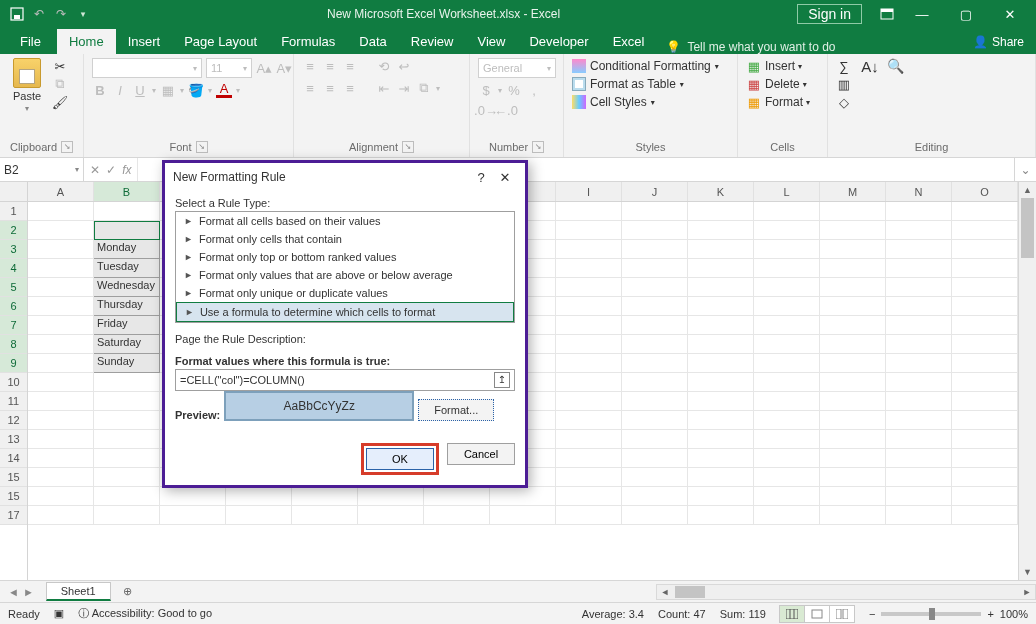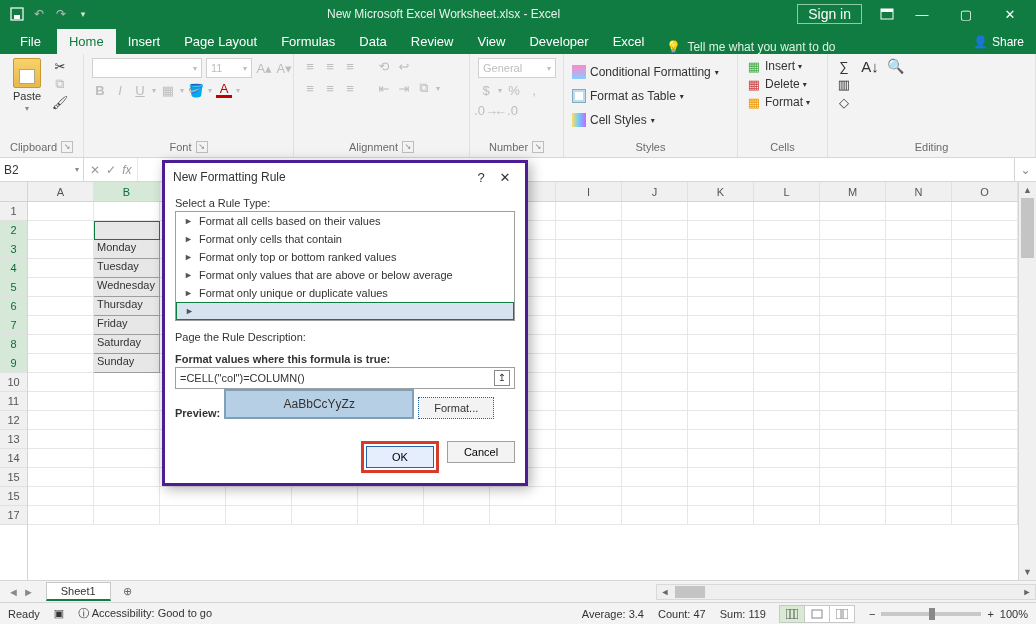--- a/index.html
+++ b/index.html
@@ -32,21 +32,21 @@
 .dlaunch { width:12px; height:12px; border:1px solid #bdbdbd; font-size:8px; line-height:10px; text-align:center; color:#888; }
 .rcol { display:flex; flex-direction:column; gap:2px; }
 .ghost { color: #bdbdbd; }
 .btnrow { display:flex; gap:4px; align-items:center; }
 .ribbon .combo { border:1px solid #d0d0d0; background:#fff; height:20px; display:flex; align-items:center; padding:0 4px; font-size:11px; color:#bdbdbd; }
 .ribbon .combo.sm { width:46px; }
 .big-paste { display:flex; flex-direction:column; align-items:center; gap:2px; width:38px; }
 .paste-ic { width:28px; height:30px; background:linear-gradient(#f8d26a,#e6b84e); border:1px solid #c89a2e; border-radius:2px; position:relative; }
 .paste-ic:after{content:""; position:absolute; left:5px; right:5px; bottom:3px; top:10px; background:#fff; border:1px solid #b5a480;}
 .ic { width:16px; height:16px; display:inline-flex; align-items:center; justify-content:center; font-size:13px; }
-.styles-item{ display:flex; align-items:center; gap:4px; padding:1px 0;margin-top:6px;}
+.styles-item{ display:flex; align-items:center; gap:4px; padding:1px 0;}
 .styles-item .sq{ width:14px;height:14px; }
 .cells-btn{ display:flex; align-items:center; gap:3px; }
 
 
 .fbar { height: 24px; border-bottom: 1px solid #d6d6d6; display: flex; align-items: stretch; background:#fff; }
 .namebox { width: 84px; border-right: 1px solid #d6d6d6; display:flex; align-items:center; padding:0 4px; justify-content:space-between;}
 .fxbtns { display:flex; align-items:center; gap:6px; padding:0 6px; color:#999; border-right:1px solid #e6e6e6;}
 .fxinput { flex:1; padding:0 6px; display:flex; align-items:center; }
 .fbar-expand{ width:22px; border-left:1px solid #d6d6d6; display:flex; align-items:center; justify-content:center; color:#888;}
 
@@ -766,20 +766,21 @@
       <div class="ruleitem">
           <span class="rar">►</span>
           <span>Format only values that are above or below average</span>
         </div>
       <div class="ruleitem">
           <span class="rar">►</span>
           <span>Format only unique or duplicate values</span>
         </div>
       <div class="ruleitem sel">
           <span class="rar">►</span>
+          <span>Use a formula to determine which cells to format</span>
         </div>
     </div>
     <div class="sect" style="margin-top:10px;">Page the Rule Description:</div>
     <div style="border:0; padding:4px 0;">
       <div class="sect bold">Format values where this formula is true:</div>
       <div class="fbox">
         <span>=CELL("col")=COLUMN()</span>
         <span class="pick">↥</span>
       </div>
       <div class="previewrow">

